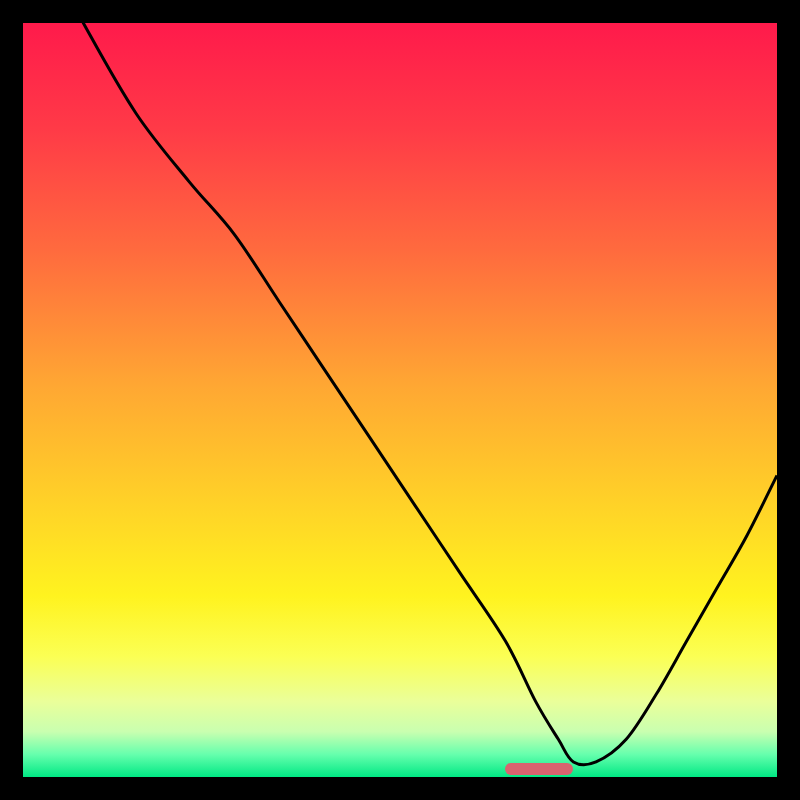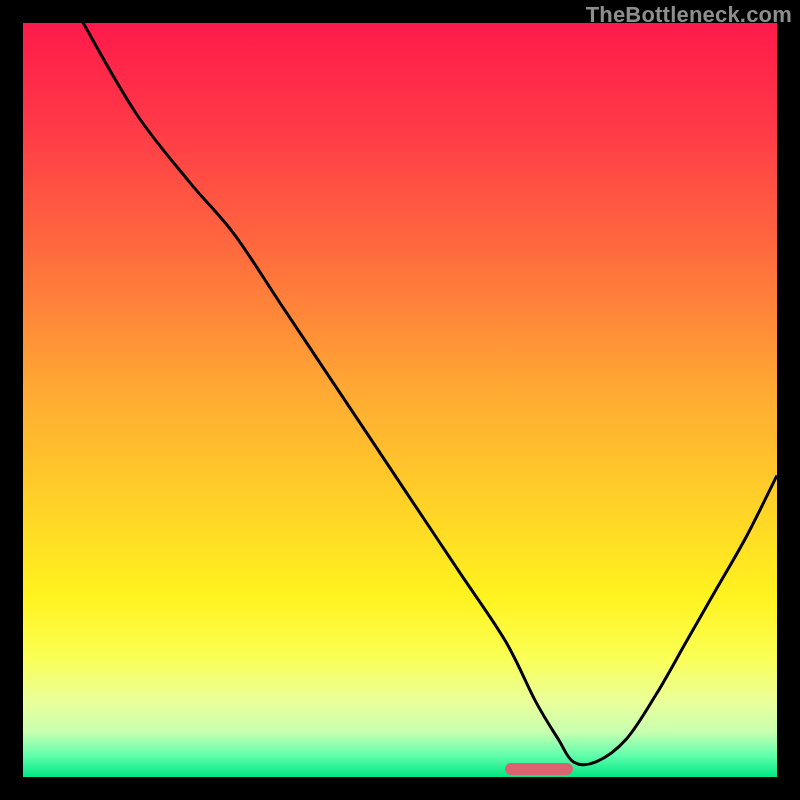--- a/index.html
+++ b/index.html
@@ -54,21 +54,20 @@
     font-size: 22px;
     font-weight: 600;
     color: #8e8e8e;
     letter-spacing: 0.2px;
   }
 </style>
 </head>
 <body>
 
 <div class="frame">
-  <div class="watermark">TheBottleneck.com</div>
 
   <div class="plot">
     <svg class="gradient" viewBox="0 0 754 754" preserveAspectRatio="none">
       <defs>
         <linearGradient id="g" x1="0" y1="0" x2="0" y2="1">
             <stop offset="0%" stop-color="#ff1a4b"></stop>
             <stop offset="14%" stop-color="#ff3a47"></stop>
             <stop offset="30%" stop-color="#ff6a3e"></stop>
             <stop offset="48%" stop-color="#ffa733"></stop>
             <stop offset="63%" stop-color="#ffd028"></stop>

